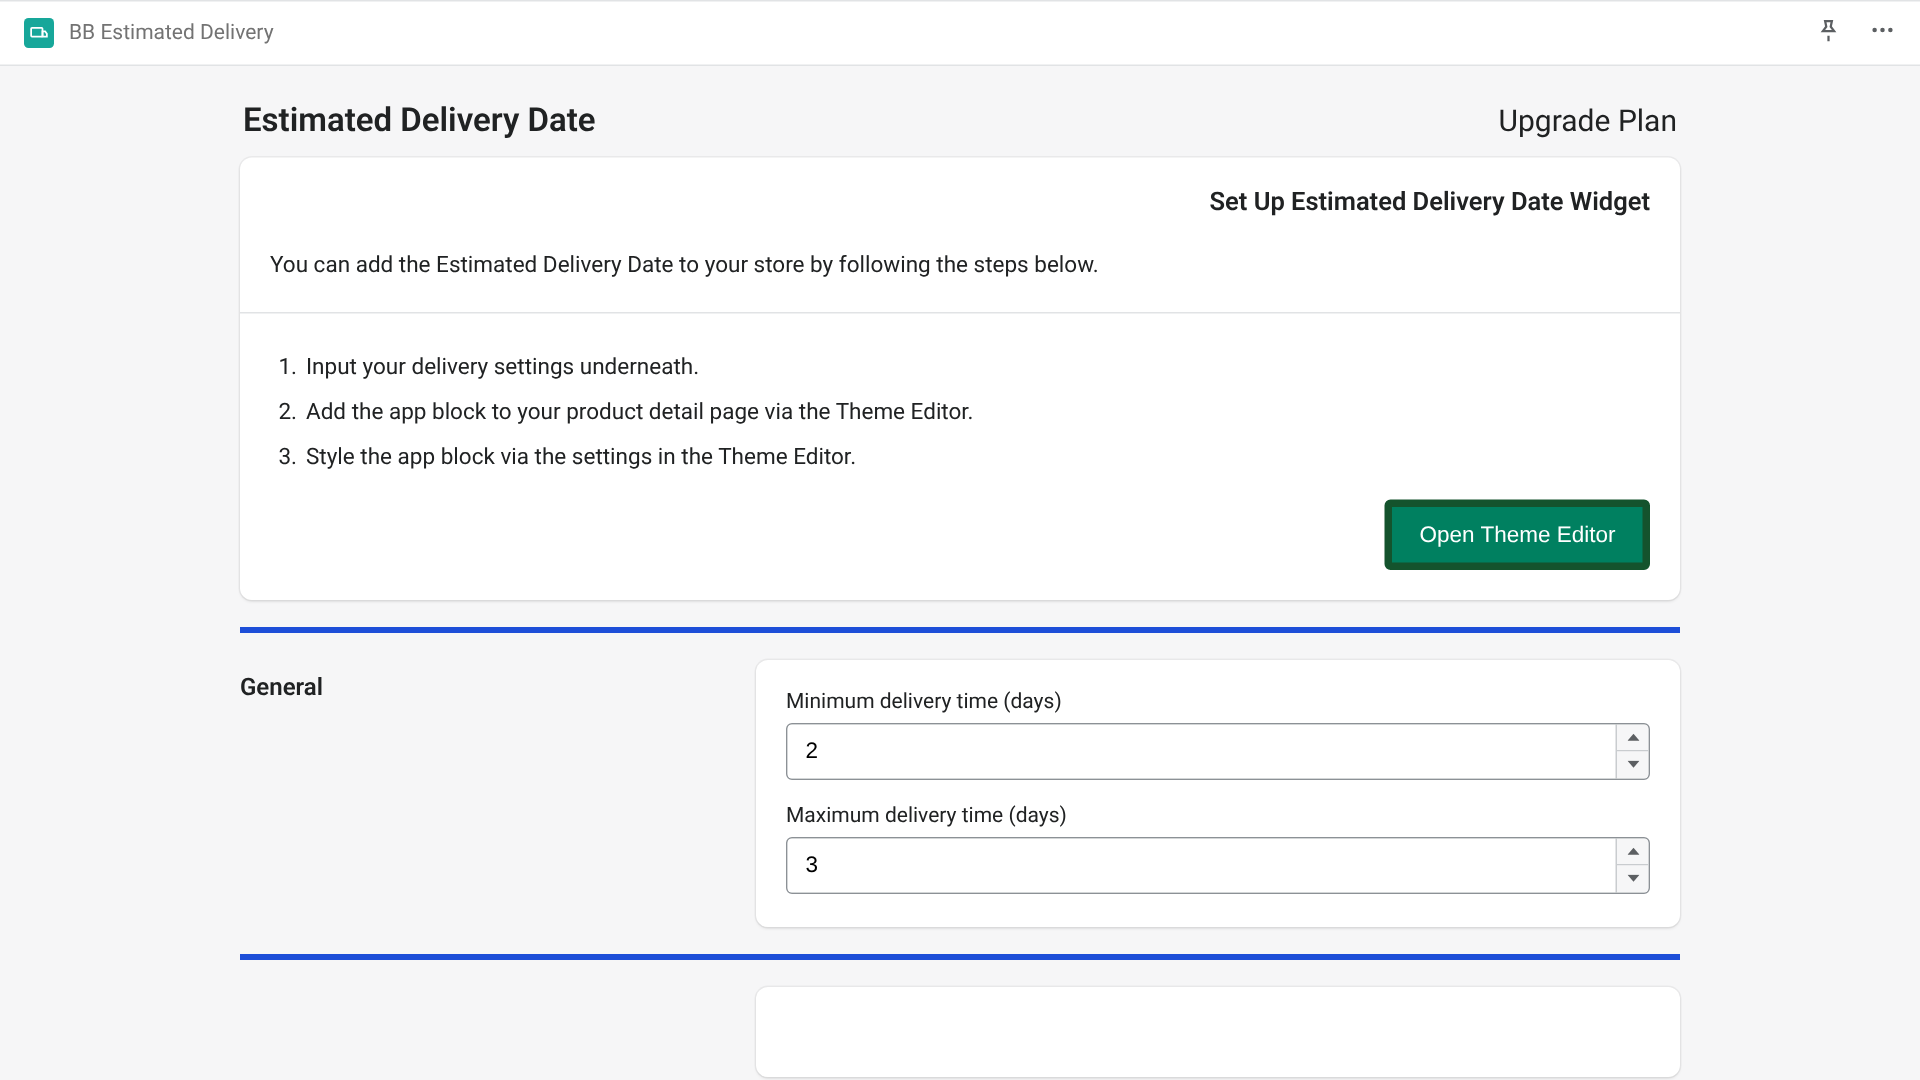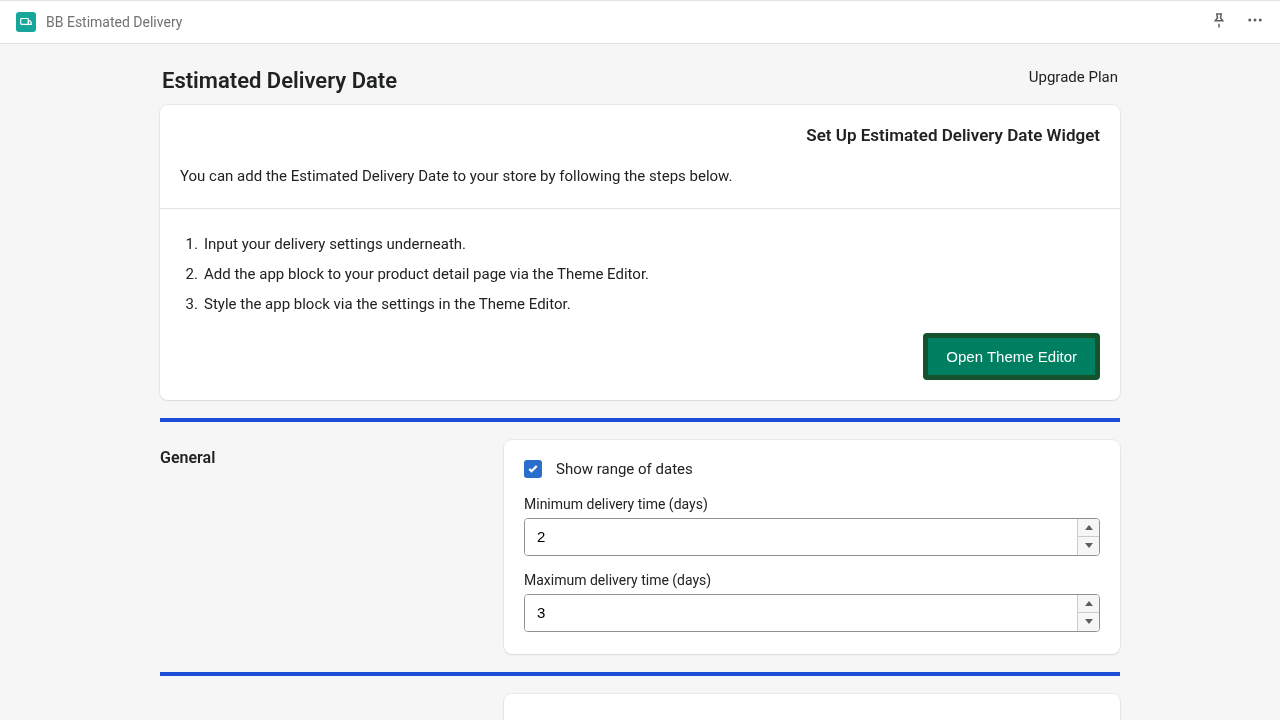--- a/index.html
+++ b/index.html
@@ -91,21 +91,21 @@
       justify-content: space-between;
       align-items: flex-start;
       padding: 0 2px 12px;
     }
     .page-title {
       font-size: 22px;
       font-weight: 600;
       color: #202223;
     }
     .upgrade-link {
-      font-size: 15px;
+      font-size: 20px;
       color: #202223;
     }
     .card {
       background: #ffffff;
       border-radius: 8px;
       box-shadow: 0 0 0 1px rgba(0,0,0,0.05), 0 1px 2px rgba(0,0,0,0.08);
       overflow: hidden;
     }
     .card-section {
       padding: 20px;
@@ -306,28 +306,20 @@
         </div>
       </div>
     </div>
 
     <div class="section-row">
       <div class="section-label">
         <h3>General</h3>
       </div>
       <div class="section-content">
         <div class="card">
-          <div class="checkbox-row">
-            <div class="checkbox">
-              <svg viewBox="0 0 16 16">
-                  <path d="M3 8l3 3 7-7"></path>
-                </svg>
-            </div>
-            <span class="checkbox-label">Show range of dates</span>
-          </div>
           <div class="field">
             <label>Minimum delivery time (days)</label>
             <div class="number-input-wrap">
               <input type="text" class="number-input" value="2" style="">
               <div class="spinners">
                 <div class="spin">
                     <svg viewBox="0 0 10 6">
                       <path d="M0 6 L5 0 L10 6 Z"></path>
                     </svg>
                   </div>

